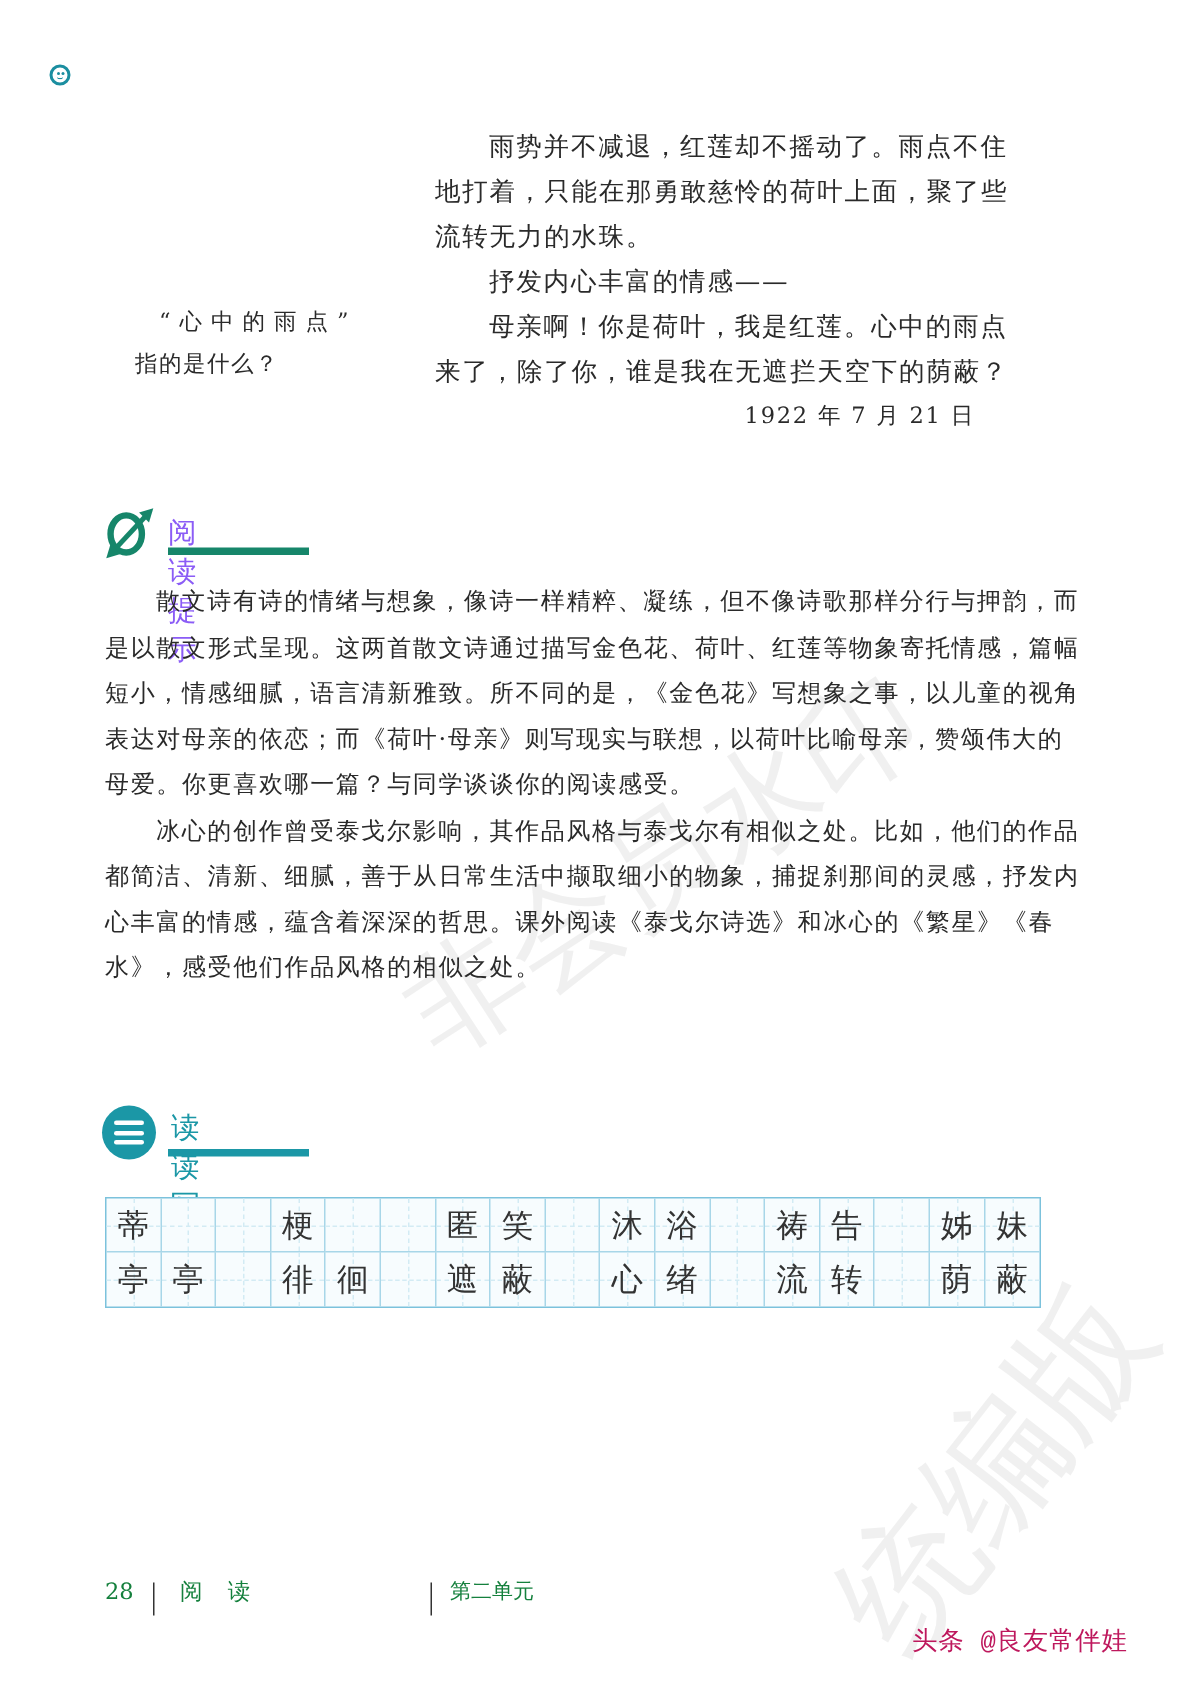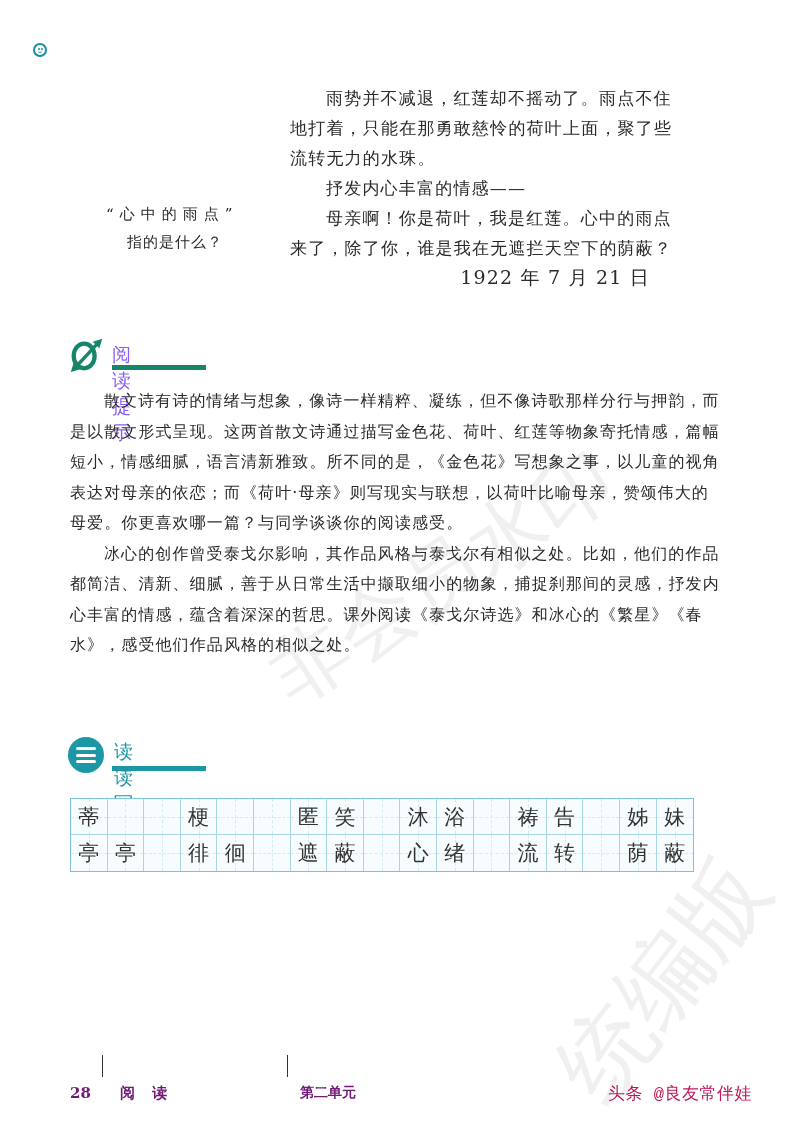--- a/index.html
+++ b/index.html
@@ -16,25 +16,25 @@
   .face-icon::before, .face-icon::after {
     content:""; position:absolute; top:3px; width:2px; height:2px; background:#1b8ea0; border-radius:50%;
   }
   .face-icon::before { left:2.5px; }
   .face-icon::after { right:2.5px; }
   .face-mouth { position:absolute; left:3px; top:5px; width:4px; height:2px; border-bottom:1.5px solid #1b8ea0; border-radius:0 0 4px 4px; }
 
   .poem { left:290px; top:83px; width:410px; font-size:17px; line-height:30px; letter-spacing:1.2px; }
   .poem p { margin:0; }
   .poem .indent { text-indent:36px; }
-  .poem .date { text-align:right; padding-right:50px; font-size:19px; line-height:28px; }
+  .poem .date { text-align:right; padding-right:50px; font-size:15px; line-height:28px; }
 
   .margin-note { left:90px; top:200px; width:170px; font-size:15px; line-height:28px; letter-spacing:1px; }
   .margin-note .l1 { padding-left:16px; letter-spacing:6px; }
-  .margin-note .l2 { padding-left:0;text-align:center; }
+  .margin-note .l2 { padding-left:0; }
 
   .section-head { display:flex; align-items:flex-start; }
   .section-title { font-size:19px; letter-spacing:3px; padding-top:4px; }
   .section-bar { position:absolute; height:5px; }
 
   .tip-head { left:68px; top:336px; }
   .tip-icon { width:38px; height:38px; }
   .tip-title { position:absolute; left:44px; top:2px; color:#8b5cf6; }
   .tip-bar { left:112px; top:365px; width:94px; background:#16866a; }
 
@@ -52,21 +52,21 @@
   .cell::before { content:""; position:absolute; left:50%; top:0; bottom:0; border-left:1px dashed #d3ebf4; }
   .cell::after { content:""; position:absolute; top:50%; left:0; right:0; border-top:1px dashed #d3ebf4; }
   .cell span { position:relative; z-index:1; }
   .cell.last-col { border-right:none; }
   .cell.last-row { border-bottom:none; }
 
   .watermark { color:rgba(200,200,200,0.28); font-size:78px; font-family:"DejaVu Sans",sans-serif; transform-origin:left top; white-space:nowrap; pointer-events:none; }
   .wm1 { left:250px; top:640px; transform:rotate(-33deg); }
   .wm2 { left:530px; top:1050px; transform:rotate(-52deg); font-size:92px; }
 
-  .footer { top:1084px; font-size:15px; color:#701a75;font-weight:bold; }
+  .footer { top:1052px; font-size:15px; color:#15803d; }
   .page-num { left:70px; }
   .foot-sep1 { left:102px; top:1055px; width:1px; height:22px; background:#333; }
   .foot-reading { left:120px; letter-spacing:6px; }
   .foot-sep2 { left:287px; top:1055px; width:1px; height:22px; background:#333; }
   .foot-unit { left:300px; font-size:14px; }
 
   .brand { left:608px; top:1082px; font-family:Liberation Mono, monospace; font-size:17px; color:#be185d; letter-spacing:0.5px; }
 </style>
 </head>
 <body>

